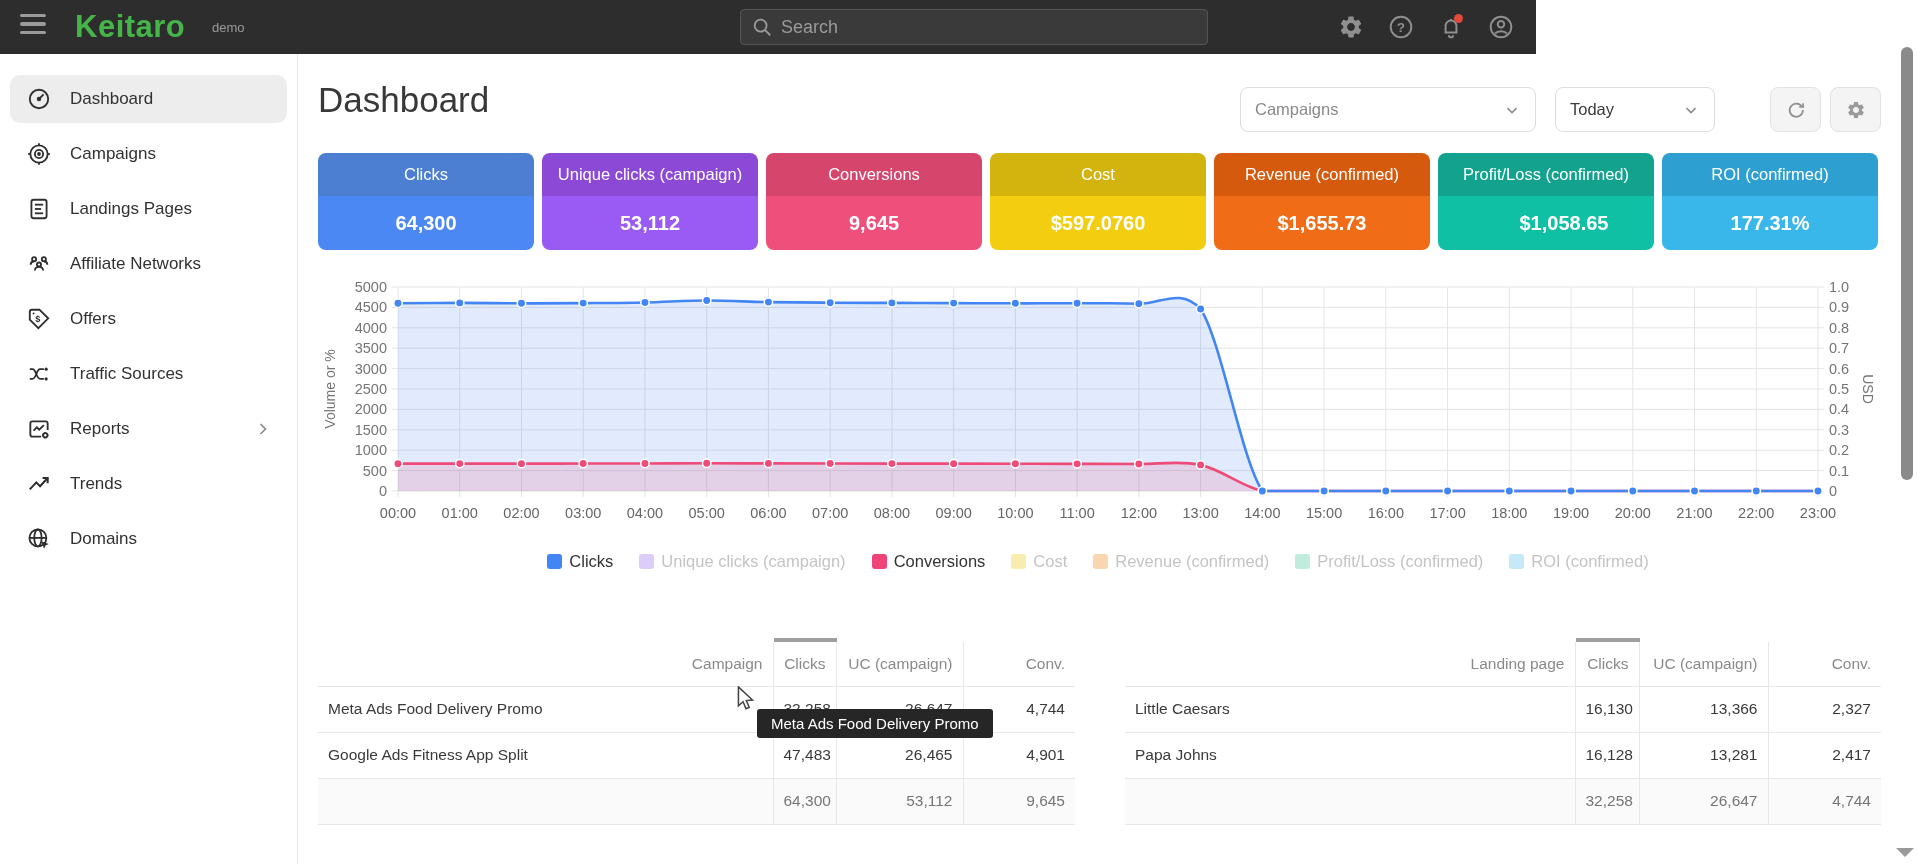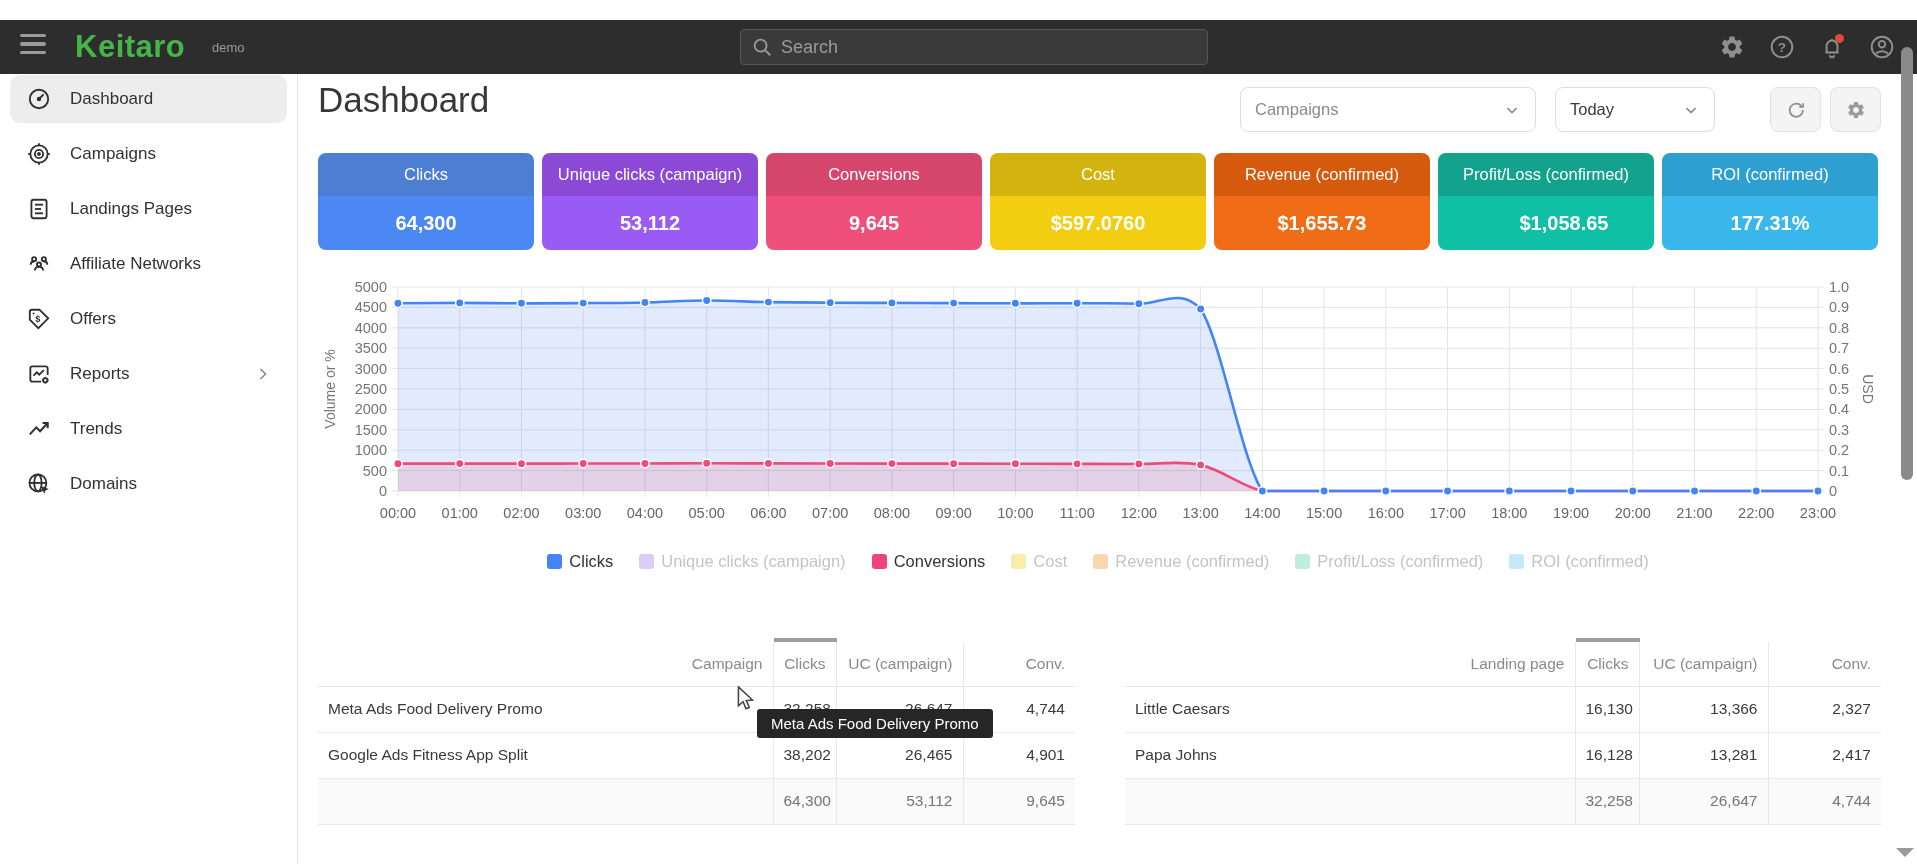--- a/index.html
+++ b/index.html
@@ -1,22 +1,22 @@
 <!DOCTYPE html>
 <html><head>
 <meta charset="utf-8">
 <style>
   * { margin:0; padding:0; box-sizing:border-box; }
   html,body { width:1917px; height:864px; overflow:hidden; background:#fff;
               font-family:"Liberation Sans", sans-serif; }
   body { position:relative; }
 
   
-  .topbar { position:absolute; left:0; top:0; width:1917px; height:54px; background:#2d2d2d;
-            display:flex; align-items:center; z-index:10;margin-top:20px; }
+  .topbar { position:absolute; left:0; top:0; width:1536px; height:54px; background:#2d2d2d;
+            display:flex; align-items:center; z-index:10; }
   .hamburger { position:absolute; left:20px; top:14px; width:28px; height:26px; cursor:pointer; }
   .hamburger span { display:block; width:26px; height:3.4px; background:#9b9b9b; border-radius:2px; margin-bottom:5px; }
   .logo { position:absolute; left:75px; top:9px; font-size:31px; font-weight:bold; color:#45b549; letter-spacing:.5px; }
   .logo-badge { position:absolute; left:212px; top:20px; font-size:13px; color:#9b9b9b; }
   .search-wrap { position:absolute; left:740px; top:9px; width:468px; height:36px; background:#3a3a3a;
                  border:1px solid #555; border-radius:4px; display:flex; align-items:center; padding:0 10px; }
   .search-wrap input { flex:1; background:transparent; border:none; outline:none; color:#ddd; font-size:18px; }
   .search-wrap input::placeholder { color:#9b9b9b; }
   .top-icons { position:absolute; right:22px; top:0; height:54px; display:flex; align-items:center; gap:24px; }
   .top-icon { width:26px; height:26px; position:relative; cursor:pointer; }
@@ -165,20 +165,29 @@
         </svg></span>
     <span class="s-label">Affiliate Networks</span>
   </div>
   <div class="sidebar-item">
     <span class="s-icon"><svg viewBox="0 0 24 24" fill="none" stroke="#2f2f2f" stroke-width="1.7">
           <path d="M12.6 3.5 L20.5 11.4 L11.4 20.5 L3.5 12.6 L3.5 5.5 Q3.5 3.5 5.5 3.5 Z"></path>
           <text x="11" y="14.6" text-anchor="middle" font-size="8.5" stroke="none" fill="#2f2f2f" font-weight="bold">$</text>
           <circle cx="7" cy="7" r="0.9" fill="#2f2f2f" stroke="none"></circle>
         </svg></span>
     <span class="s-label">Offers</span>
+  </div>
+  <div class="sidebar-item">
+    <span class="s-icon"><svg viewBox="0 0 24 24" fill="none" stroke="#2f2f2f" stroke-width="1.7">
+          <path d="M3.5 7.5 h2.5 c3.5 0 3.5 9 7 9 h3.5"></path>
+          <path d="M3.5 16.5 h2.5 c3.5 0 3.5 -9 7 -9 h3.5"></path>
+          <circle cx="18.6" cy="7.5" r="1.5" fill="#2f2f2f" stroke="none"></circle>
+          <circle cx="18.6" cy="16.5" r="1.5" fill="#2f2f2f" stroke="none"></circle>
+        </svg></span>
+    <span class="s-label">Traffic Sources</span>
   </div>
   <div class="sidebar-item">
     <span class="s-icon"><svg viewBox="0 0 24 24" fill="none" stroke="#2f2f2f" stroke-width="1.7">
           <path d="M20 13 v-6 a2 2 0 0 0 -2 -2 h-12 a2 2 0 0 0 -2 2 v10 a2 2 0 0 0 2 2 h8"></path>
           <path d="M7 13.5 l3 -3 2.2 2.2 4.3 -4.3"></path>
           <circle cx="17.8" cy="17.8" r="2"></circle>
           <line x1="17.8" y1="14.9" x2="17.8" y2="15.8"></line>
           <line x1="17.8" y1="19.8" x2="17.8" y2="20.7"></line>
           <line x1="14.9" y1="17.8" x2="15.8" y2="17.8"></line>
           <line x1="19.8" y1="17.8" x2="20.7" y2="17.8"></line>
@@ -450,21 +459,21 @@
     </thead>
     <tbody>
       <tr>
         <td class="name-col">Meta Ads Food Delivery Promo</td>
         <td class="num">32,258</td>
         <td class="num">26,647</td>
         <td class="num">4,744</td>
       </tr>
       <tr>
         <td class="name-col">Google Ads Fitness App Split</td>
-        <td class="num">38,202</td>
+        <td class="num">47,483</td>
         <td class="num">26,465</td>
         <td class="num">4,901</td>
       </tr>
     </tbody>
     <tfoot>
       <tr>
         <td class="name-col"></td>
         <td class="num">64,300</td>
         <td class="num">53,112</td>
         <td class="num">9,645</td>

